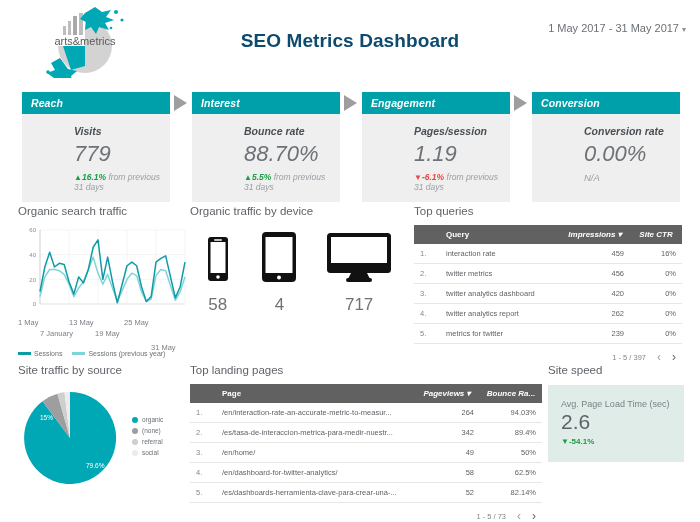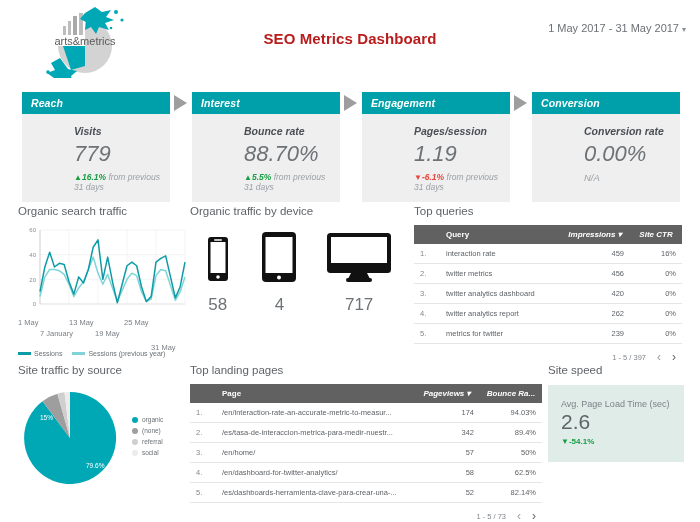--- a/index.html
+++ b/index.html
@@ -11,21 +11,21 @@
     overflow: hidden;
     position: relative;
   }
   
   .header { position: relative; height: 86px; }
   .logo-wrap { position: absolute; left: 30px; top: 4px; width: 110px; height: 74px; }
   .logo-wrap svg { display:block; }
   .dash-title {
     position: absolute; left: 0; right: 0; top: 30px;
     text-align: center;
-    font-size: 15px; font-weight: bold; color: #b91c1c;
+    font-size: 19px; font-weight: bold; color: #0c4a6e;
     letter-spacing: .1px;
   }
   .date-range {
     position: absolute; right: 14px; top: 22px;
     font-size: 11px; color: #6b7075;
   }
   .date-caret { font-size: 8px; margin-left: 3px; color:#8a8f94; }
 
   
   .kpi-row { position:absolute; left: 22px; top: 92px; display: flex; font-style: italic; }
@@ -381,33 +381,33 @@
         <th style="width:26px"></th>
         <th>Page</th>
         <th class="num" style="width:66px"><span>Pageviews</span> <span>▾</span></th>
         <th class="num" style="width:62px">Bounce Ra...</th>
       </tr>
     </thead>
     <tbody>
       <tr>
         <td class="idx">1.</td>
         <td>/en/interaction-rate-an-accurate-metric-to-measur...</td>
-        <td class="num">174</td>
+        <td class="num">264</td>
         <td class="num">94.03%</td>
       </tr>
       <tr>
         <td class="idx">2.</td>
         <td>/es/tasa-de-interaccion-metrica-para-medir-nuestr...</td>
         <td class="num">342</td>
         <td class="num">89.4%</td>
       </tr>
       <tr>
         <td class="idx">3.</td>
         <td>/en/home/</td>
-        <td class="num">57</td>
+        <td class="num">49</td>
         <td class="num">50%</td>
       </tr>
       <tr>
         <td class="idx">4.</td>
         <td>/en/dashboard-for-twitter-analytics/</td>
         <td class="num">58</td>
         <td class="num">62.5%</td>
       </tr>
       <tr>
         <td class="idx">5.</td>

